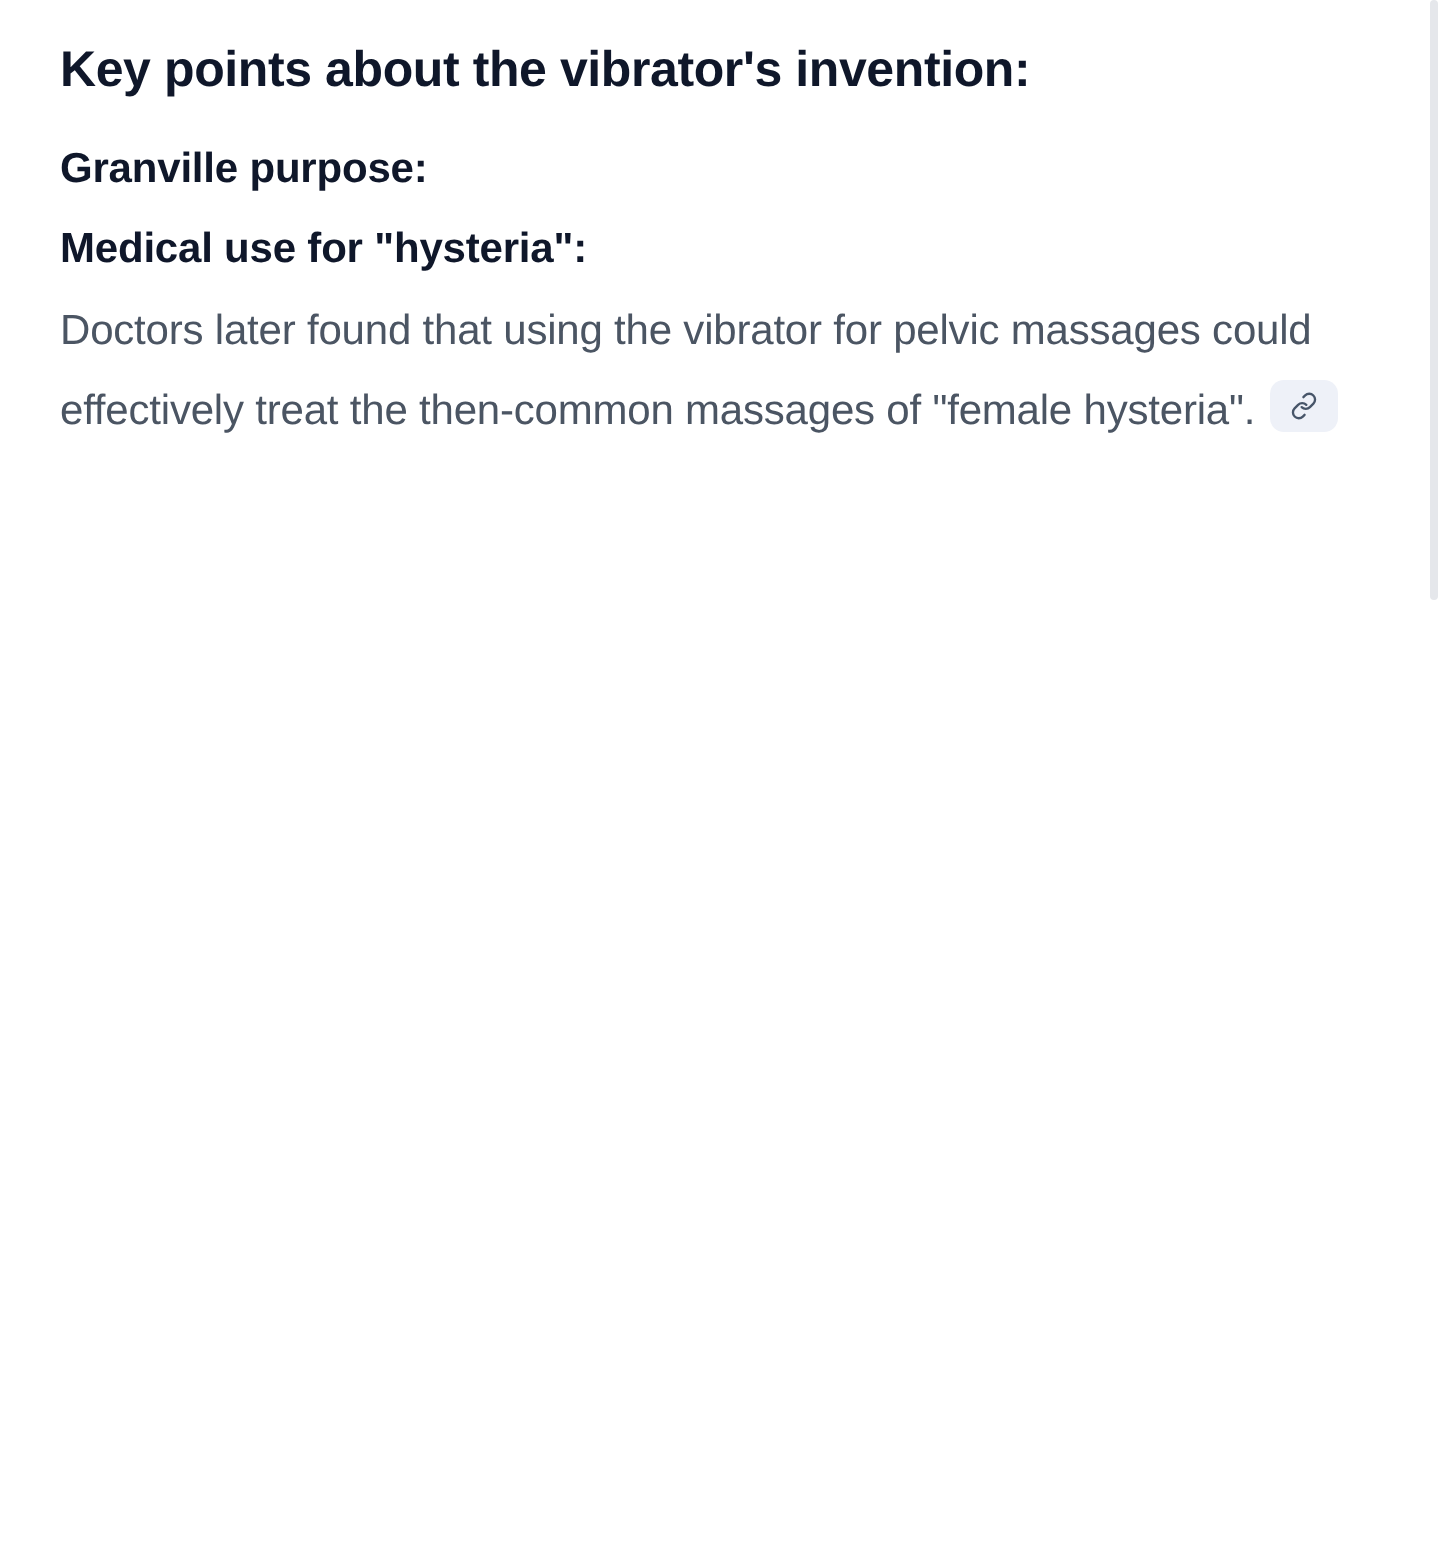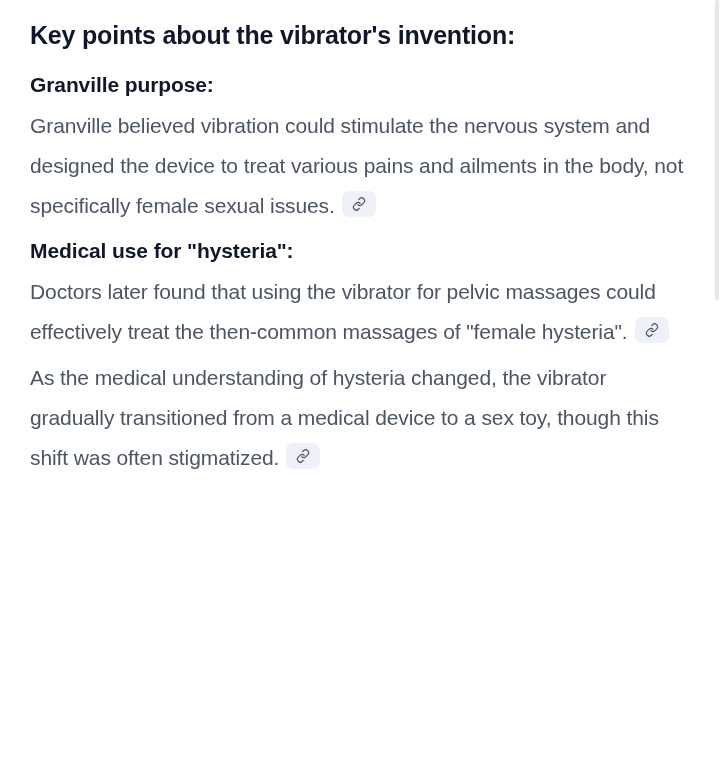--- a/index.html
+++ b/index.html
@@ -84,50 +84,34 @@
 </style>
 </head>
 <body>
 
 <div class="page">
 
   <h1 class="answer-heading">Key points about the vibrator's invention:</h1>
 
   <div class="section">
     <h2 class="section-title">Granville purpose:</h2>
-    <p class="section-body">
-      <span>Granville believed vibration could stimulate the nervous system and designed the device to treat various pains and ailments in the body, not specifically female sexual issues.</span><span class="cite">
-          <svg width="14" height="14" viewBox="0 0 24 24" fill="none" stroke="#475569" stroke-width="2" stroke-linecap="round" stroke-linejoin="round">
-            <path d="M10 13a5 5 0 0 0 7.07 0l3-3a5 5 0 0 0-7.07-7.07l-1.5 1.5"></path>
-            <path d="M14 11a5 5 0 0 0-7.07 0l-3 3a5 5 0 0 0 7.07 7.07l1.5-1.5"></path>
-          </svg>
-        </span>
-    </p>
   </div>
 
   <div class="section">
     <h2 class="section-title">Medical use for "hysteria":</h2>
     <p class="section-body">
       <span>Doctors later found that using the vibrator for pelvic massages could effectively treat the then-common massages of "female hysteria".</span><span class="cite">
           <svg width="14" height="14" viewBox="0 0 24 24" fill="none" stroke="#475569" stroke-width="2" stroke-linecap="round" stroke-linejoin="round">
             <path d="M10 13a5 5 0 0 0 7.07 0l3-3a5 5 0 0 0-7.07-7.07l-1.5 1.5"></path>
             <path d="M14 11a5 5 0 0 0-7.07 0l-3 3a5 5 0 0 0 7.07 7.07l1.5-1.5"></path>
           </svg>
         </span>
     </p>
   </div>
 
   <div class="section">
-    <p class="section-body">
-      <span>As the medical understanding of hysteria changed, the vibrator gradually transitioned from a medical device to a sex toy, though this shift was often stigmatized.</span><span class="cite">
-          <svg width="14" height="14" viewBox="0 0 24 24" fill="none" stroke="#475569" stroke-width="2" stroke-linecap="round" stroke-linejoin="round">
-            <path d="M10 13a5 5 0 0 0 7.07 0l3-3a5 5 0 0 0-7.07-7.07l-1.5 1.5"></path>
-            <path d="M14 11a5 5 0 0 0-7.07 0l-3 3a5 5 0 0 0 7.07 7.07l1.5-1.5"></path>
-          </svg>
-        </span>
-    </p>
   </div>
 
   <div class="scroll-track">
     <div class="scroll-thumb"></div>
   </div>
 
 </div>
 
 </body></html>

